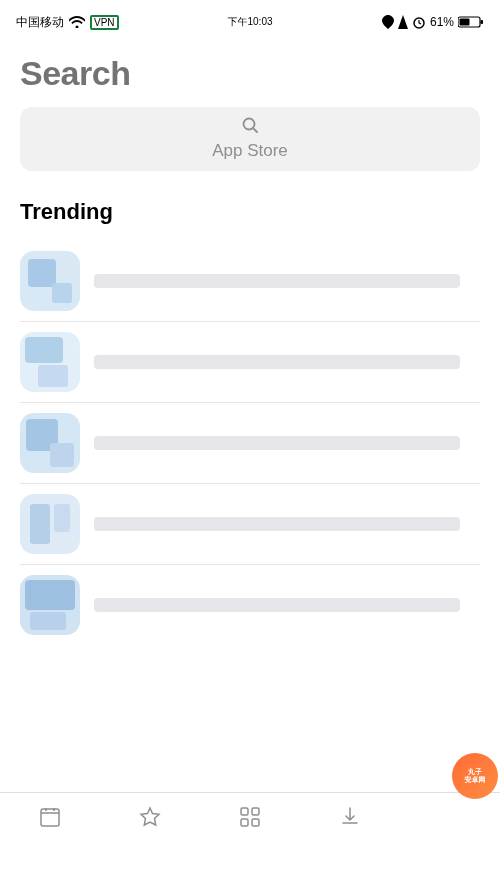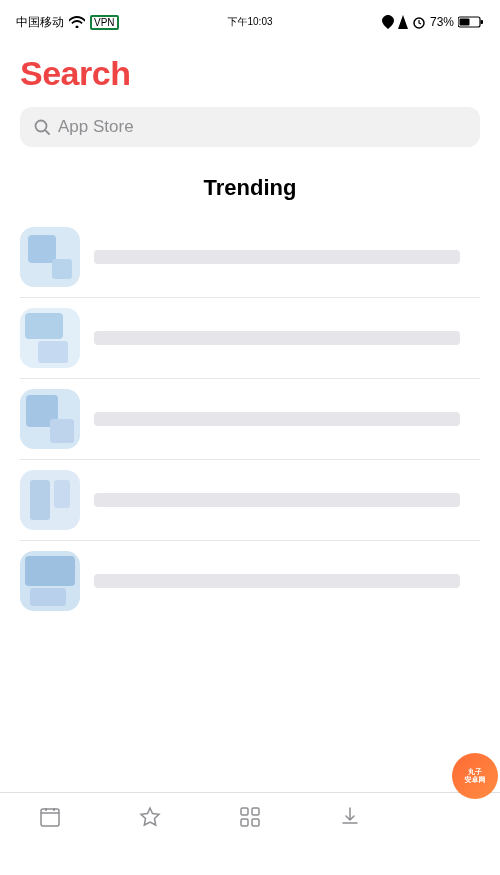--- a/index.html
+++ b/index.html
@@ -45,52 +45,52 @@
     }
 
     
     .main-content {
       padding: 10px 20px 0 20px;
     }
 
     .page-title {
       font-size: 34px;
       font-weight: 700;
-      color: #ef4444;
+      color: #737373;
       margin-bottom: 14px;
       letter-spacing: -0.5px;
     }
 
     
     .search-bar {
       background: #f1f1f1;
       border-radius: 12px;
       display: flex;
       align-items: center;
       padding: 10px 14px;
       margin-bottom: 28px;
       gap: 8px;
+      flex-direction: column;
     }
     .search-icon-svg {
       color: #8e8e93;
       flex-shrink: 0;
     }
     .search-placeholder {
       font-size: 17px;
       color: #8e8e93;
       font-weight: 400;
     }
 
     
     .section-title {
       font-size: 22px;
       font-weight: 700;
       color: #000;
       margin-bottom: 16px;
-      text-align: center;
     }
 
     
     .trending-list {
       display: flex;
       flex-direction: column;
     }
 
     .trending-item {
       display: flex;
@@ -262,21 +262,21 @@
       <circle cx="6" cy="5" r="3" fill="none" stroke="#000" stroke-width="1.5"></circle>
       <path d="M6 0C3 0 0 2.5 0 5.5c0 4 6 8.5 6 8.5s6-4.5 6-8.5C12 2.5 9 0 6 0z" fill="#000"></path>
     </svg>
     <svg width="10" height="14" viewBox="0 0 10 14">
       <path d="M5 0L10 14H0L5 0z" fill="#000"></path>
     </svg>
     <svg width="14" height="14" viewBox="0 0 14 14">
       <circle cx="7" cy="8" r="5" fill="none" stroke="#000" stroke-width="1.5"></circle>
       <path d="M7 5v3l2 1" stroke="#000" stroke-width="1.2" fill="none"></path>
     </svg>
-    <span>73%</span>
+    <span>61%</span>
     <svg width="26" height="14" viewBox="0 0 26 14">
       <rect x="0" y="2" width="22" height="10" rx="2" fill="none" stroke="#000" stroke-width="1.2"></rect>
       <rect x="1.5" y="3.5" width="10" height="7" rx="1" fill="#000"></rect>
       <rect x="22.5" y="5" width="2.5" height="4" rx="1" fill="#000"></rect>
     </svg>
   </div>
 </div>
 
 <div class="main-content">
 

